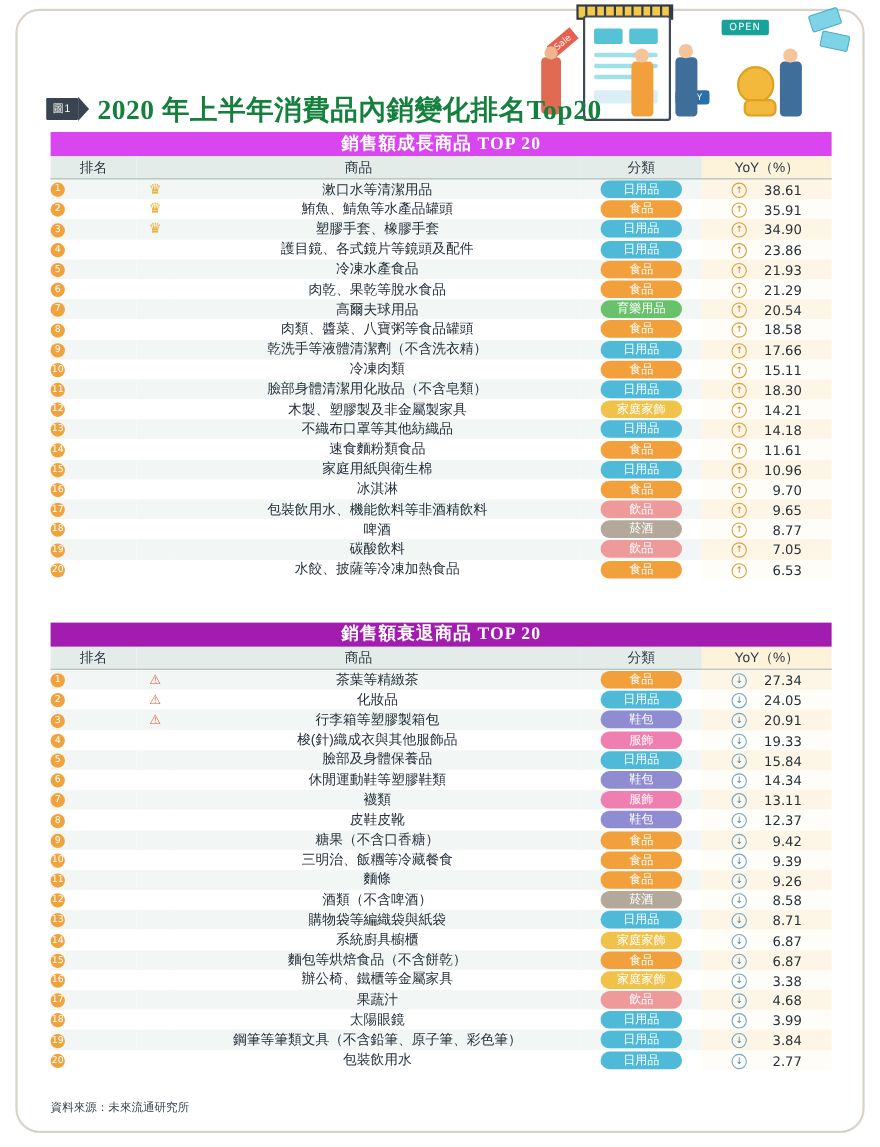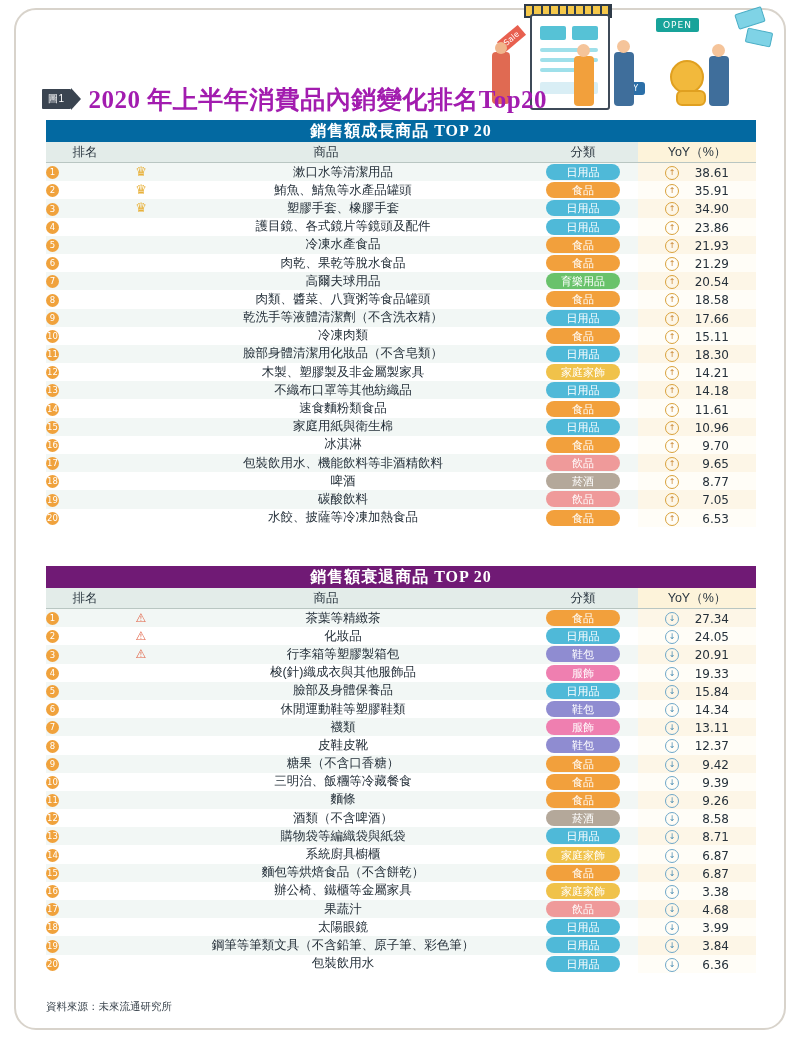--- a/index.html
+++ b/index.html
@@ -59,21 +59,21 @@
   .fig-arrow {
     width: 0; height: 0;
     border-top: 11px solid transparent;
     border-bottom: 11px solid transparent;
     border-left: 10px solid #3a4450;
     margin-right: 8px;
   }
   .main-title {
     font-family: "Liberation Serif", serif;
     font-size: 25px;
-    color: #a21caf;
+    color: #15803d;
     font-weight: 700;
     white-space: nowrap;
     letter-spacing: 0.5px;
   }
 
   
   .block {
     position: absolute;
     left: 46px;
     width: 710px;
@@ -81,22 +81,22 @@
   .block-head {
     height: 22px;
     color: #fff;
     font-family: "Liberation Serif", serif;
     font-size: 16px;
     font-weight: 700;
     text-align: center;
     line-height: 22px;
     letter-spacing: 1px;
   }
-  .head-grow { background: #0369a1; }
-  .head-decl { background: #701a75; }
+  .head-grow { background: #d946ef; }
+  .head-decl { background: #a21caf; }
 
   table.t {
     border-collapse: collapse;
     width: 710px;
     table-layout: fixed;
   }
   table.t col.c-rank  { width: 78px; }
   table.t col.c-icon  { width: 34px; }
   table.t col.c-item  { width: 370px; }
   table.t col.c-cat   { width: 110px; }
@@ -725,21 +725,21 @@
                 <span class="yoy-val">3.84</span>
               </span></td>
           </tr>
           <tr class="even">
             <td class="td-rank"><span class="rank-badge">20</span></td>
             <td style="text-align: center;"></td>
             <td class="td-item">包裝飲用水</td>
             <td class="td-cat"><span class="cat-pill" style="background: rgb(79, 185, 216);">日用品</span></td>
             <td class="td-yoy"><span class="yoy-wrap">
                 <span class="arrow-circ down">↓</span>
-                <span class="yoy-val">6.36</span>
+                <span class="yoy-val">2.77</span>
               </span></td>
           </tr>
         </tbody>
     </table>
   </div>
 
   <div class="source">資料來源：未來流通研究所</div>
 </div>
 
 </body></html>

